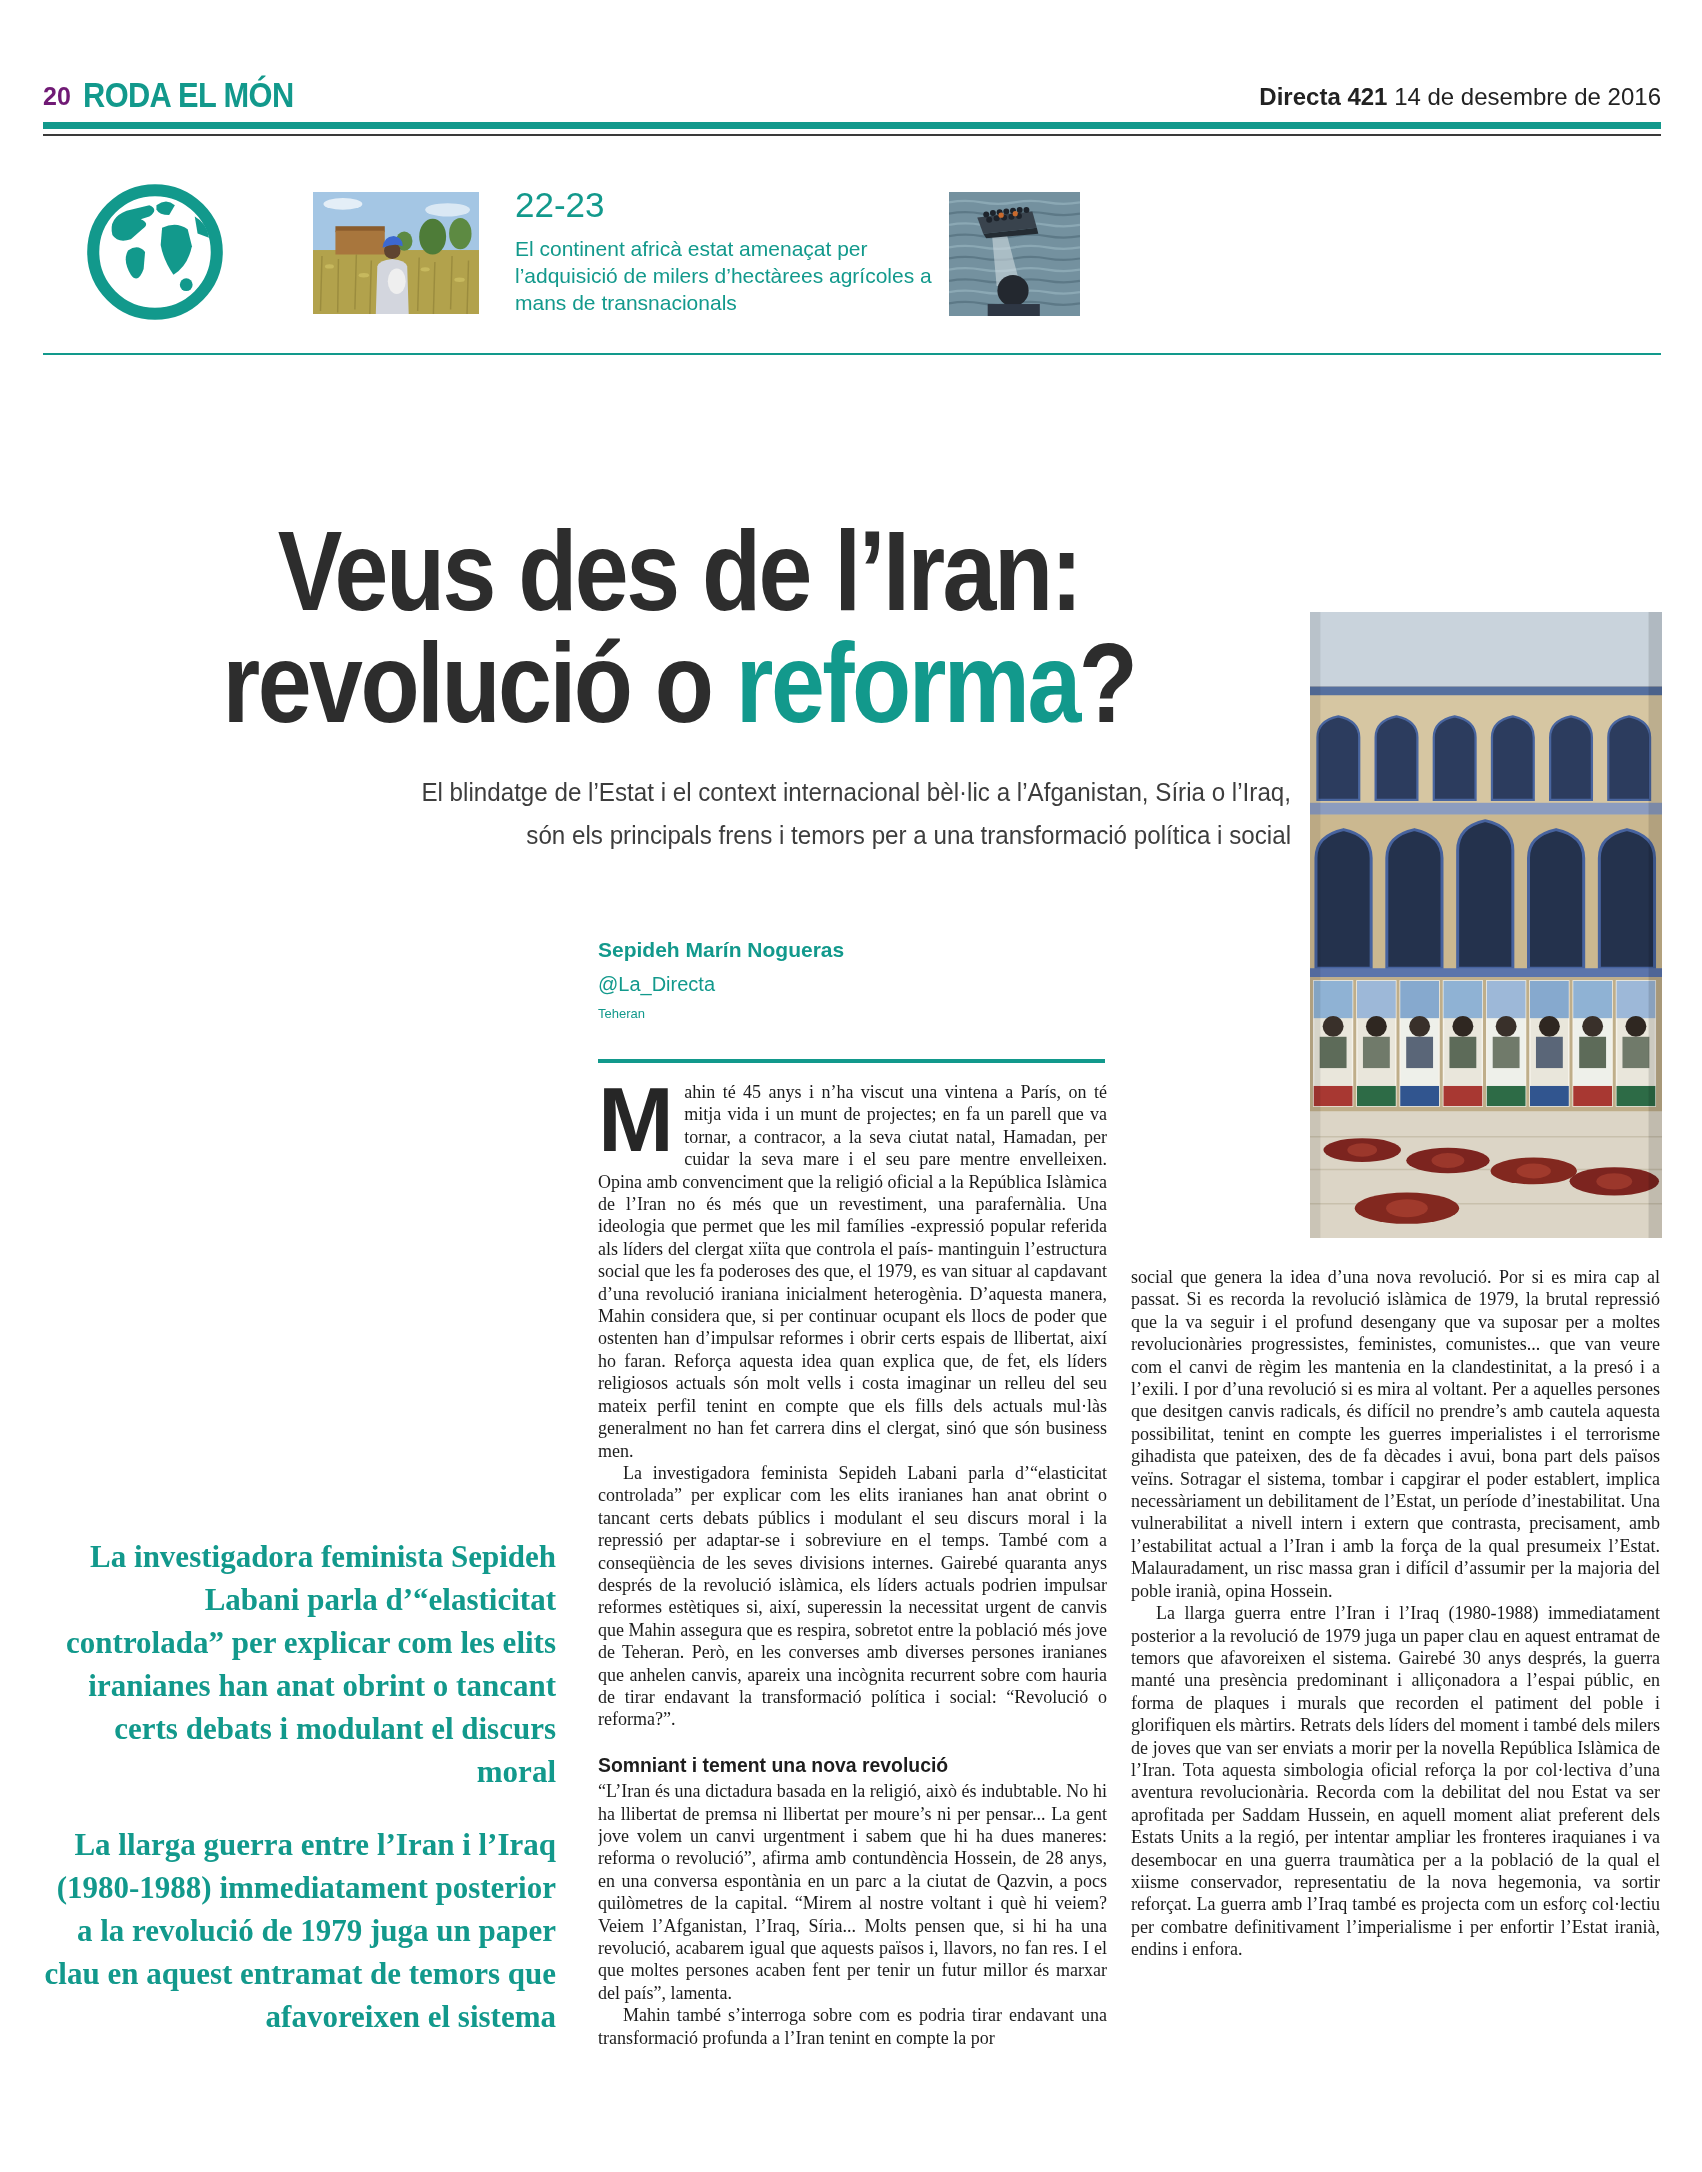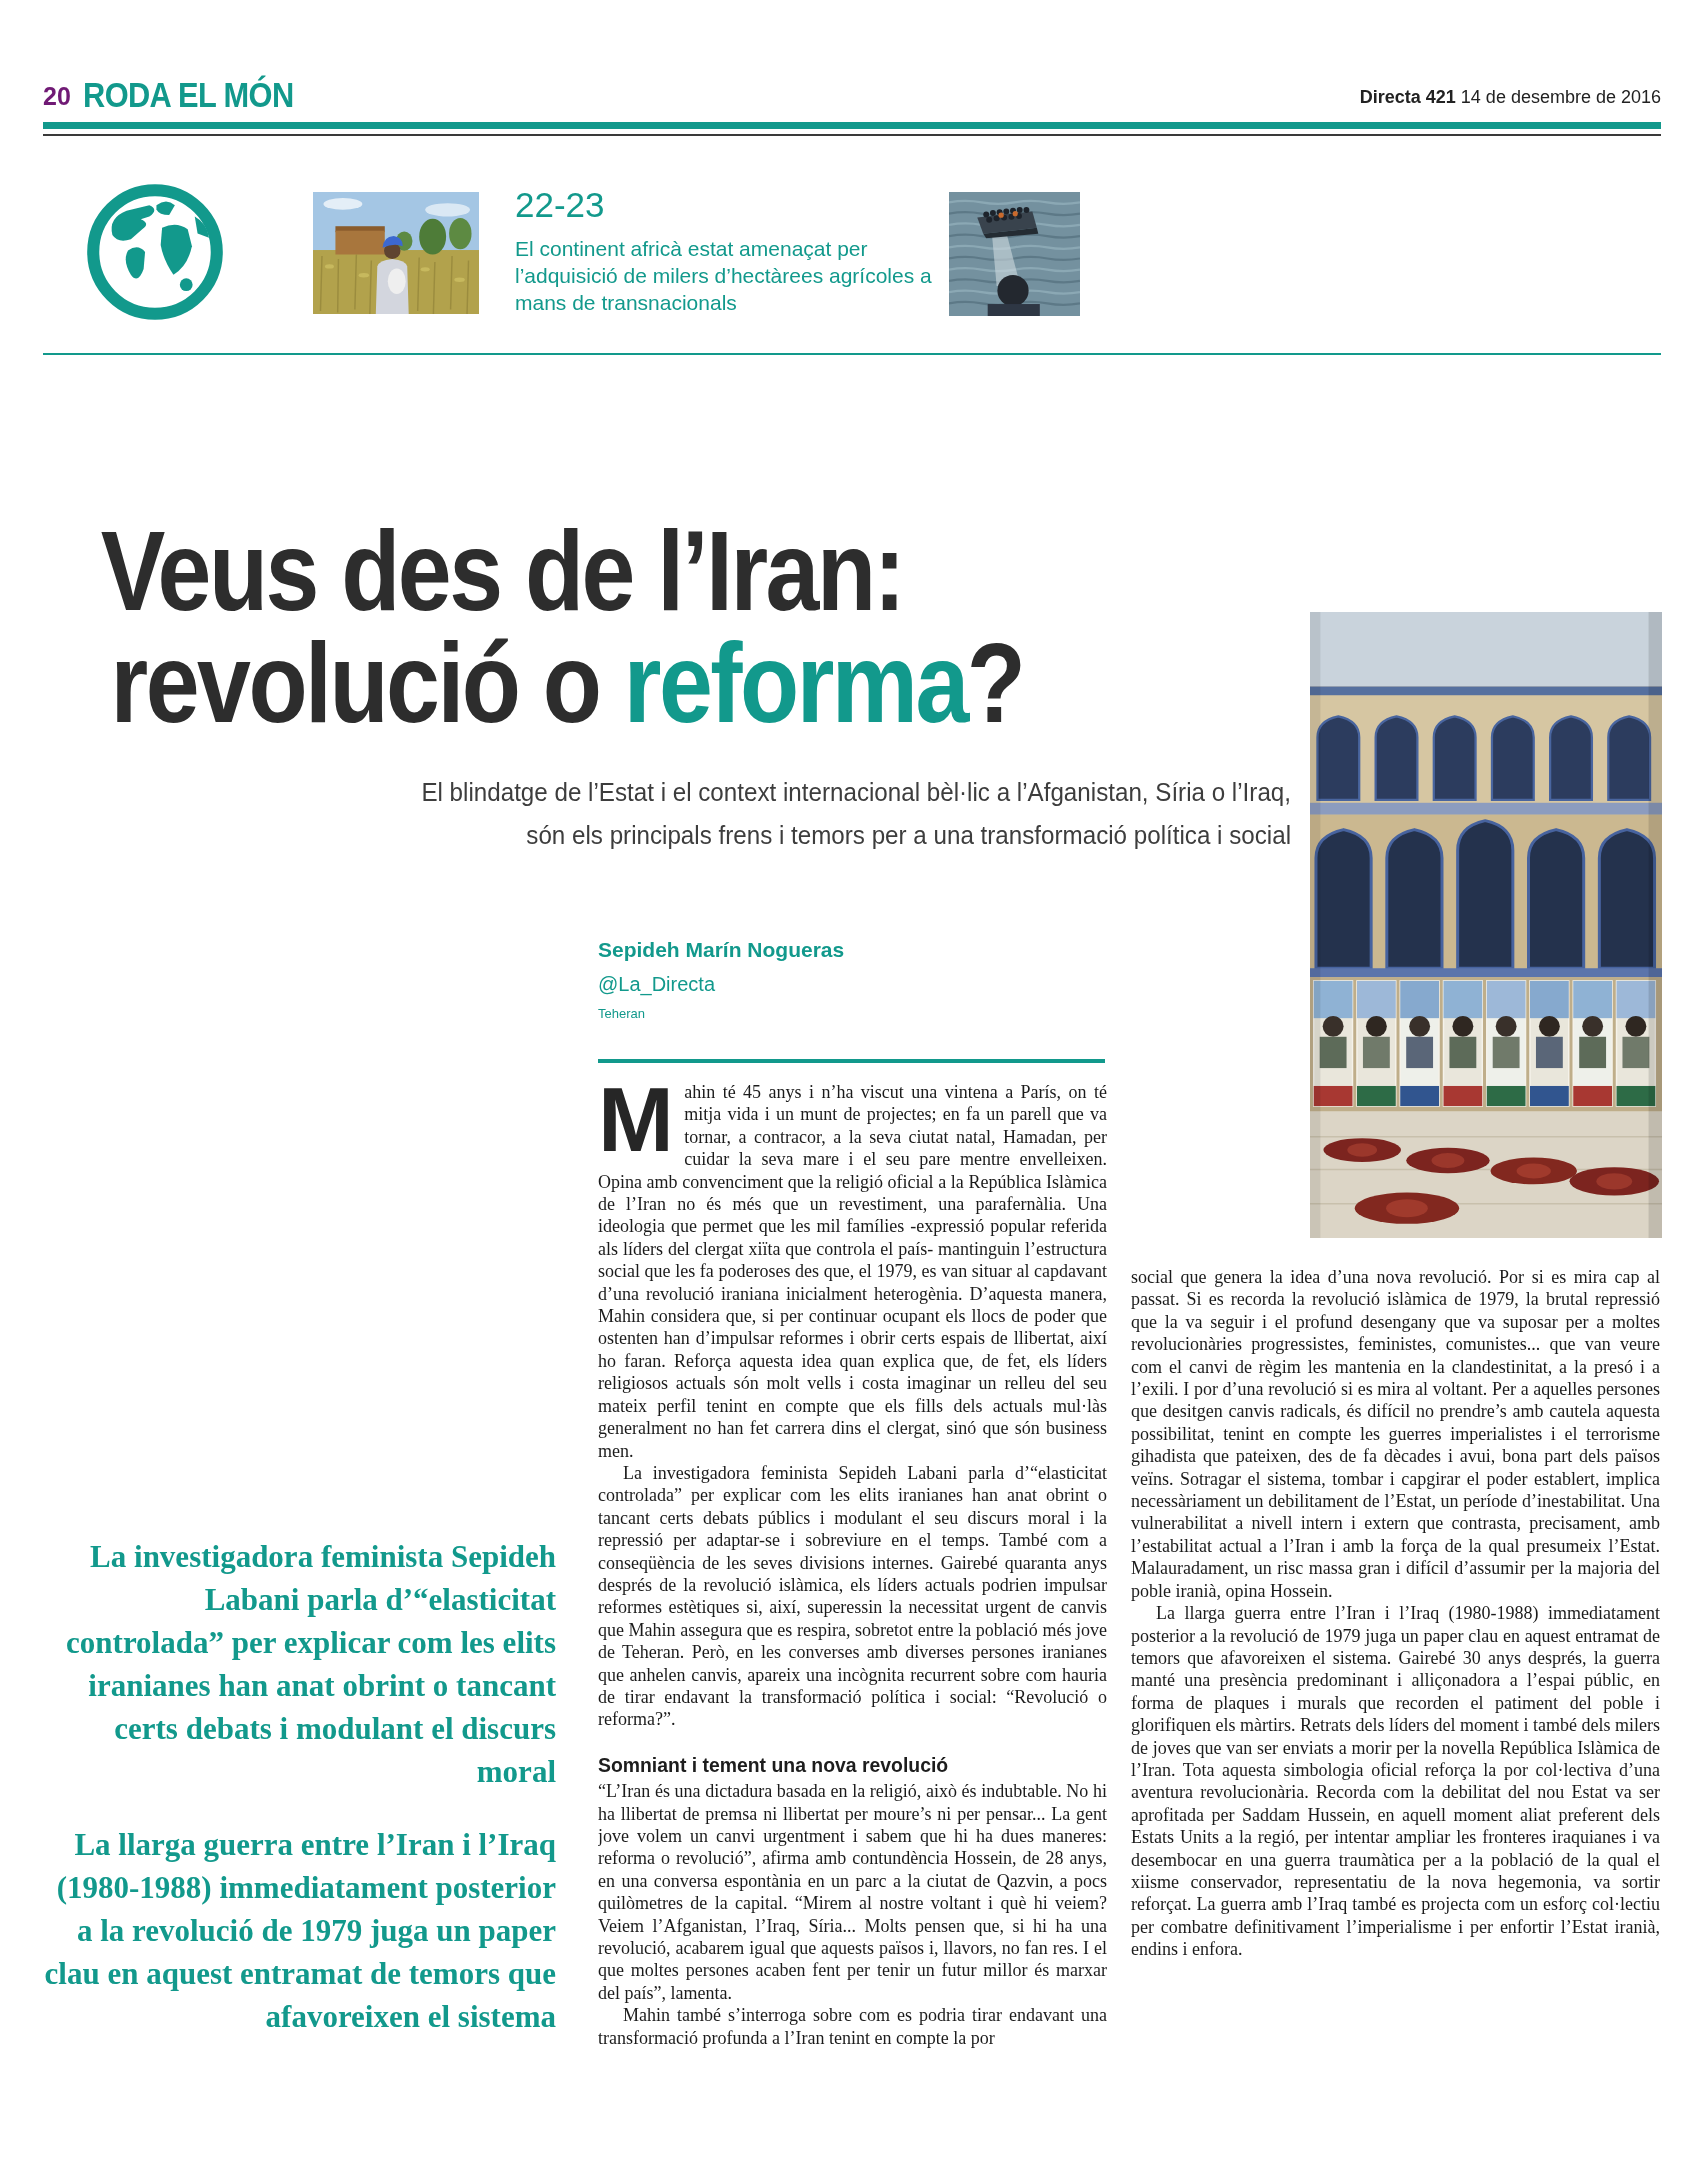--- a/index.html
+++ b/index.html
@@ -5,38 +5,38 @@
   html,body{margin:0;padding:0;}
   body{
     position:relative;width:1703px;height:2172px;background:#ffffff;
     font-family:"Liberation Sans",sans-serif;overflow:hidden;
   }
   
   .masthead{position:absolute;left:43px;top:78px;width:1618px;display:flex;justify-content:space-between;align-items:flex-end;}
   .mast-left{display:flex;align-items:flex-end;}
   .page-num{font-size:25px;font-weight:700;color:#701a75;margin-right:12px;line-height:30px;}
   .section{font-size:35px;font-weight:700;color:#12998c;line-height:33px;display:inline-block;transform:scaleX(.88);transform-origin:left bottom;letter-spacing:-0.7px;}
-  .mast-right{font-size:18px;color:#222;line-height:28px;}
+  .mast-right{font-size:24px;color:#222;line-height:28px;}
   .issue{font-weight:700;}
   .rule-thick{position:absolute;left:43px;top:122px;width:1618px;height:6.7px;background:#12998c;}
   .rule-thin{position:absolute;left:43px;top:134px;width:1618px;height:1.5px;background:#3a3a3a;}
   
   .globe{position:absolute;left:84px;top:181px;width:142px;height:142px;}
   .photo{position:absolute;overflow:hidden;}
   .photo svg{display:block;width:100%;height:100%;}
   .photo1{left:313px;top:192px;width:166px;height:122px;}
   .photo2{left:949px;top:192px;width:131px;height:124px;}
   .teaser{position:absolute;color:#12998c;}
   .t1{left:515px;top:185px;width:429px;}
   .t2{left:1119px;top:185px;width:447px;}
   .t-num{font-size:35px;line-height:39px;margin-bottom:11px;}
   .t-text{font-size:21px;line-height:27px;}
   .divider{position:absolute;left:43px;top:353px;width:1618px;height:2.2px;background:#12998c;}
   
-  .headline{position:absolute;left:30px;top:515px;width:1298px;text-align:left;color:#2d2d2d;font-weight:700;}
+  .headline{position:absolute;left:30px;top:515px;width:1298px;text-align:center;color:#2d2d2d;font-weight:700;}
   .hl-line{height:112px;line-height:112px;font-size:114px;white-space:nowrap;}
   .hl-inner{display:inline-block;transform:scaleX(.85);transform-origin:center;letter-spacing:-3px;}
   .hl-accent{color:#12998c;}
   
   .subtitle{position:absolute;left:172px;top:771px;width:1119px;text-align:right;font-size:26px;line-height:43px;color:#3d3d3d;}
   .subtitle div{white-space:nowrap;transform:scaleX(.93);transform-origin:right center;}
   
   .main-photo{position:absolute;left:1310px;top:612px;width:352px;height:626px;margin:0;overflow:hidden;}
   .main-photo svg{display:block;width:100%;height:100%;}
   

